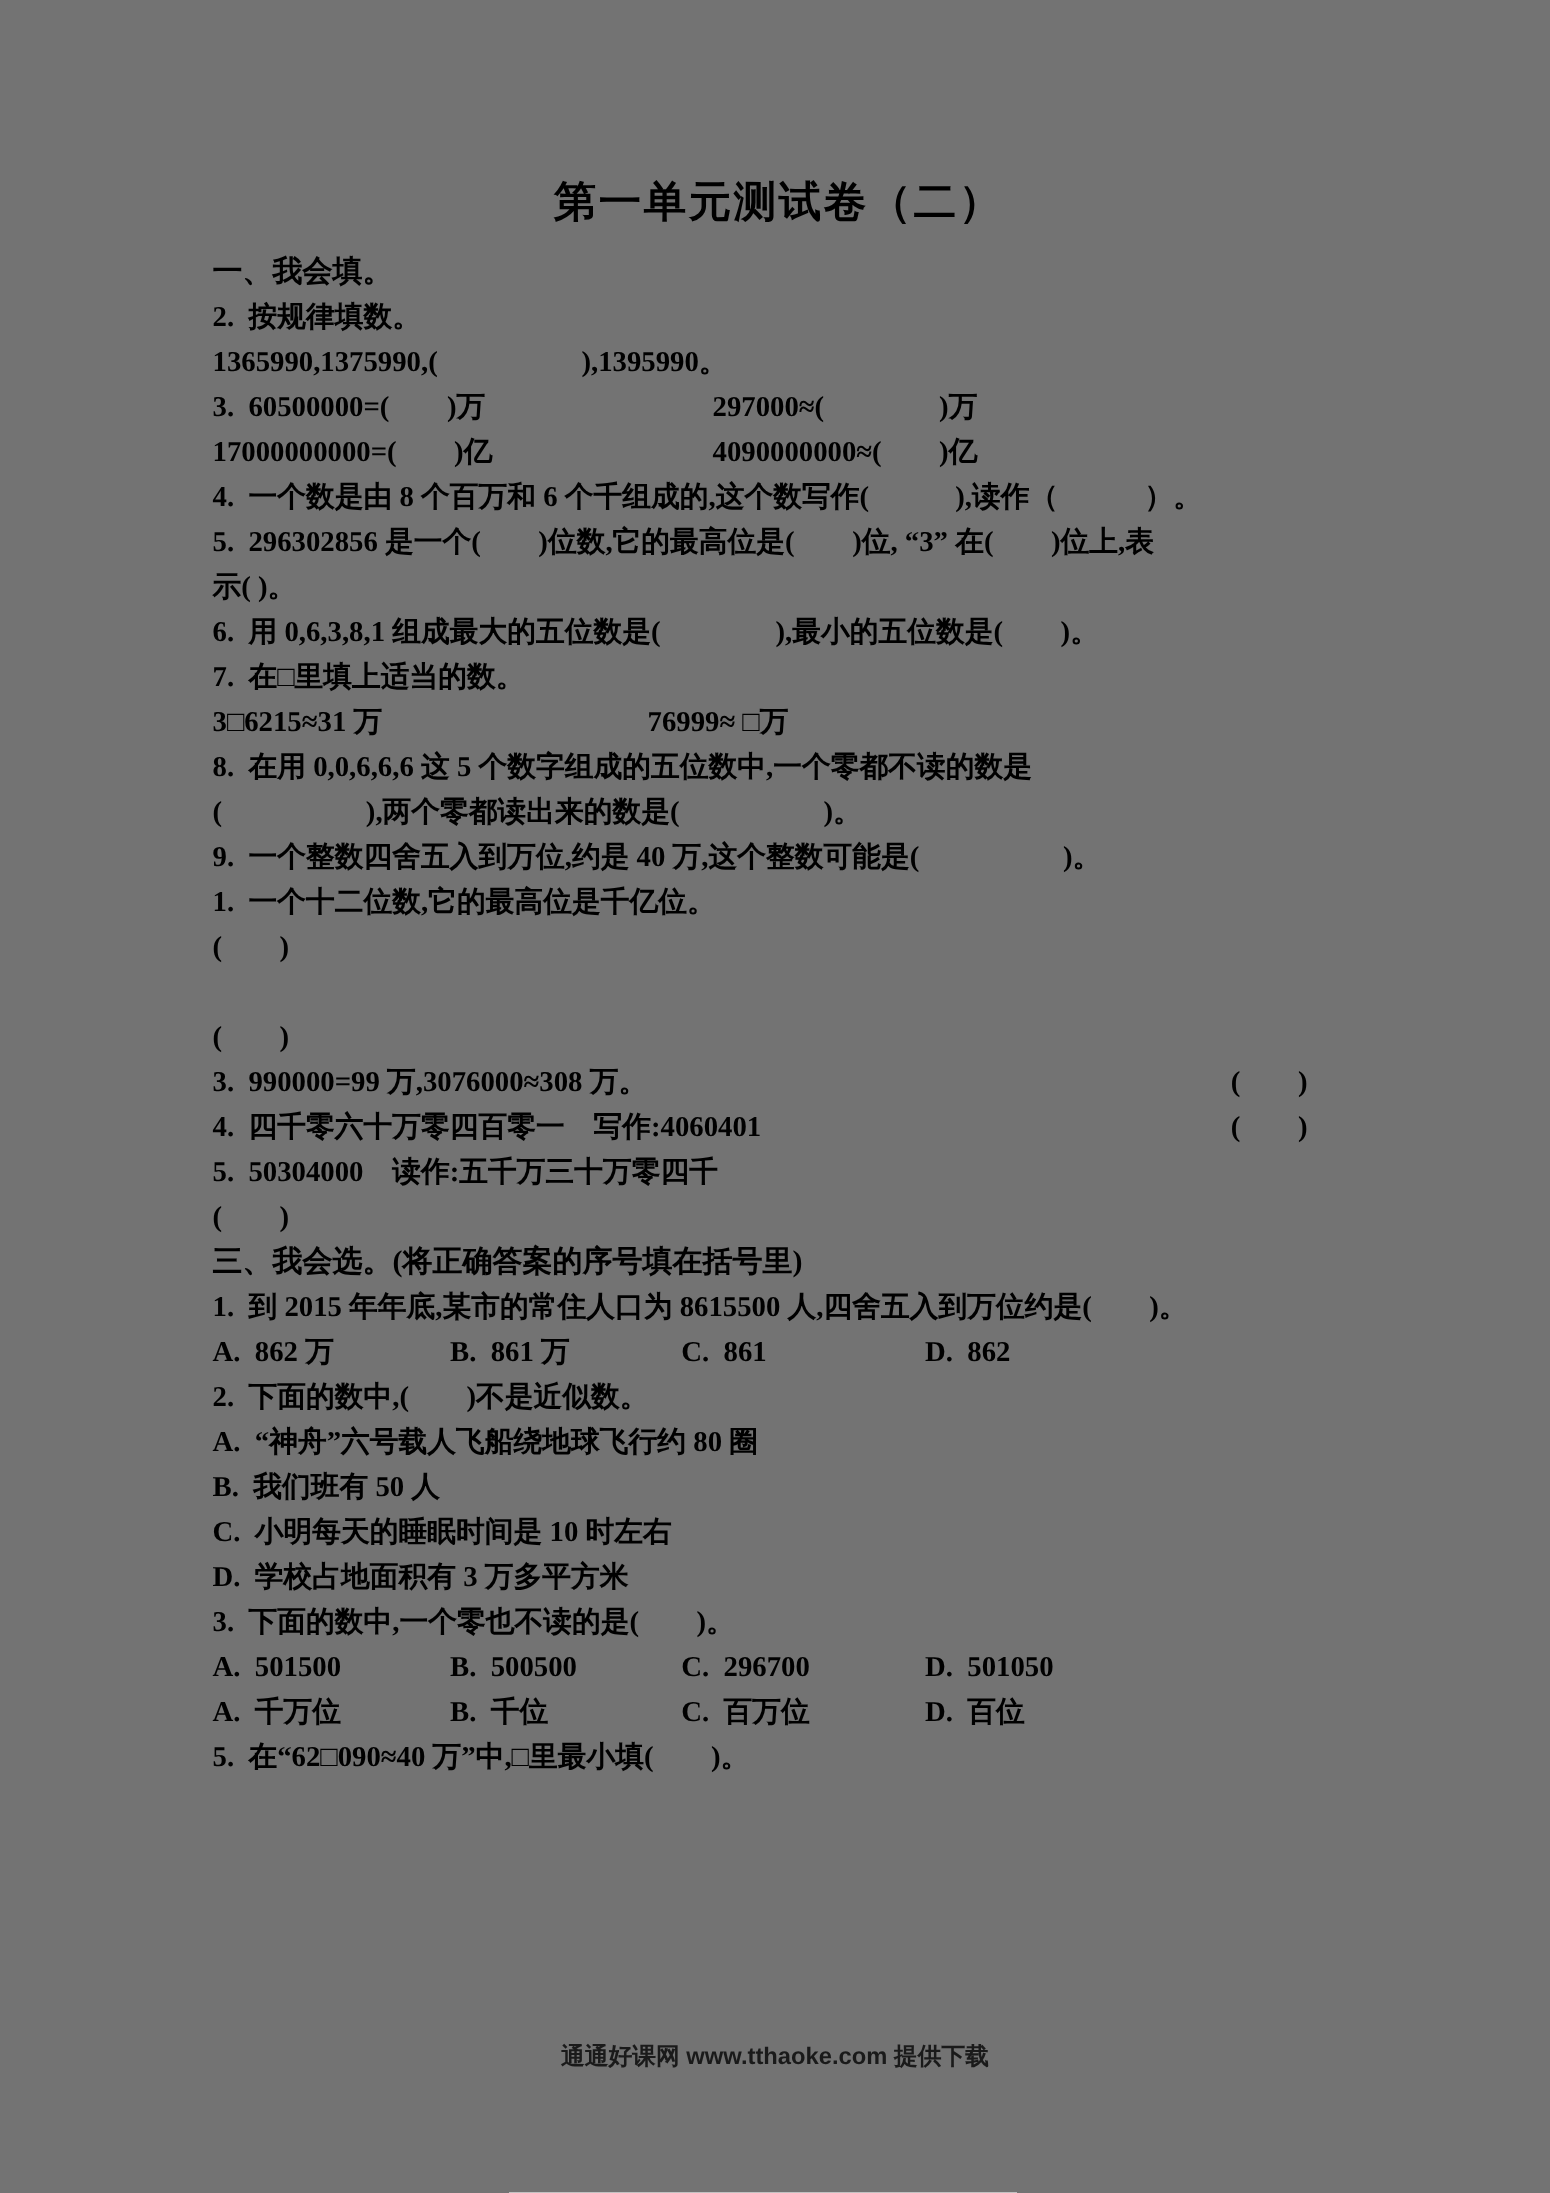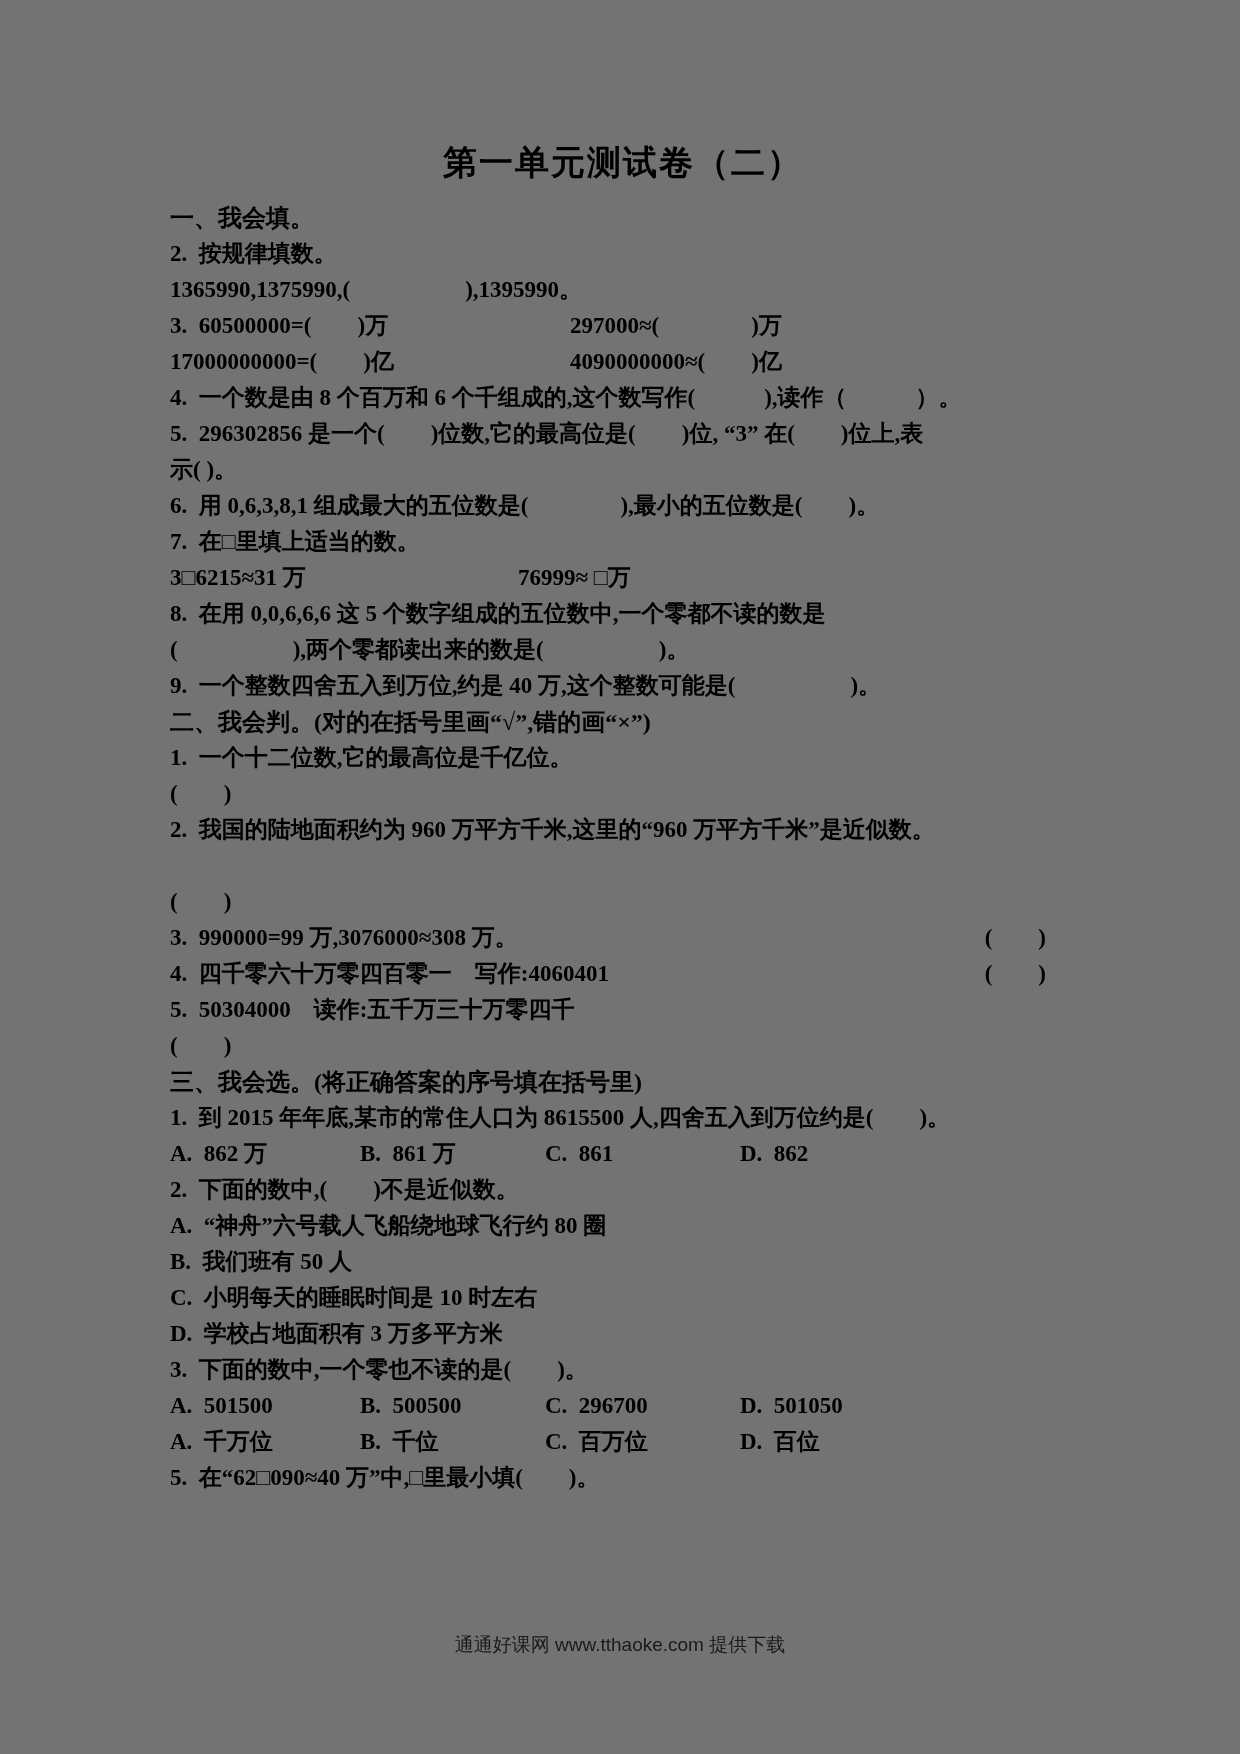--- a/index.html
+++ b/index.html
@@ -41,21 +41,21 @@
   .opts { display:flex; }
   .opts .o { display:inline-block; }
   .opts .o:nth-child(1) { width:190px; }
   .opts .o:nth-child(2) { width:185px; }
   .opts .o:nth-child(3) { width:195px; }
   .footer {
     position:absolute;
     left:0; right:0; top:1632px;
     text-align:center;
     font-family:"Liberation Sans", sans-serif;
-    font-weight:400;
+    font-weight:700;
     font-size:19px;
     color:#1a1a1a;
   }
 </style>
 </head>
 <body>
 
 <div class="page">
   <div class="content">
 
@@ -78,24 +78,22 @@
     <div class="row">6.  用 0,6,3,8,1 组成最大的五位数是(　　　　),最小的五位数是(　　)。</div>
     <div class="row">7.  在□里填上适当的数。</div>
     <div class="row cols narrow">
       <span class="c1">3□6215≈31 万</span>
       <span class="c2">76999≈ □万</span>
     </div>
     <div class="row">8.  在用 0,0,6,6,6 这 5 个数字组成的五位数中,一个零都不读的数是</div>
     <div class="row">(　　　　　),两个零都读出来的数是(　　　　　)。</div>
     <div class="row">9.  一个整数四舍五入到万位,约是 40 万,这个整数可能是(　　　　　)。</div>
 
-    <div class="row head">二、我会判。(对的在括号里画“√”,错的画“×”)</div>
     <div class="row">1.  一个十二位数,它的最高位是千亿位。</div>
     <div class="row">(　　)</div>
-    <div class="row">2.  我国的陆地面积约为 960 万平方千米,这里的“960 万平方千米”是近似数。</div>
     <div class="row"></div>
     <div class="row">(　　)</div>
     <div class="row jrow">
       <span>3.  990000=99 万,3076000≈308 万。</span>
       <span class="right">(　　)</span>
     </div>
     <div class="row jrow">
       <span>4.  四千零六十万零四百零一　写作:4060401</span>
       <span class="right">(　　)</span>
     </div>

